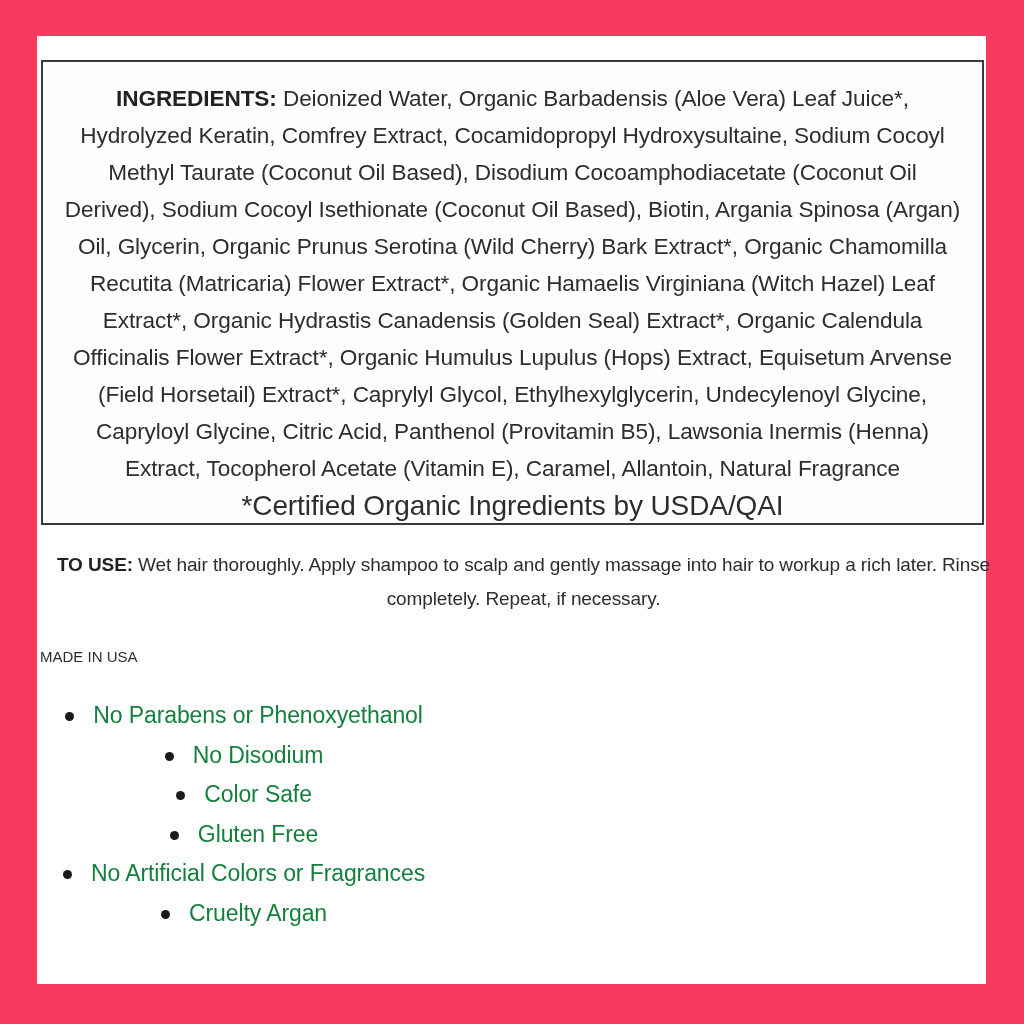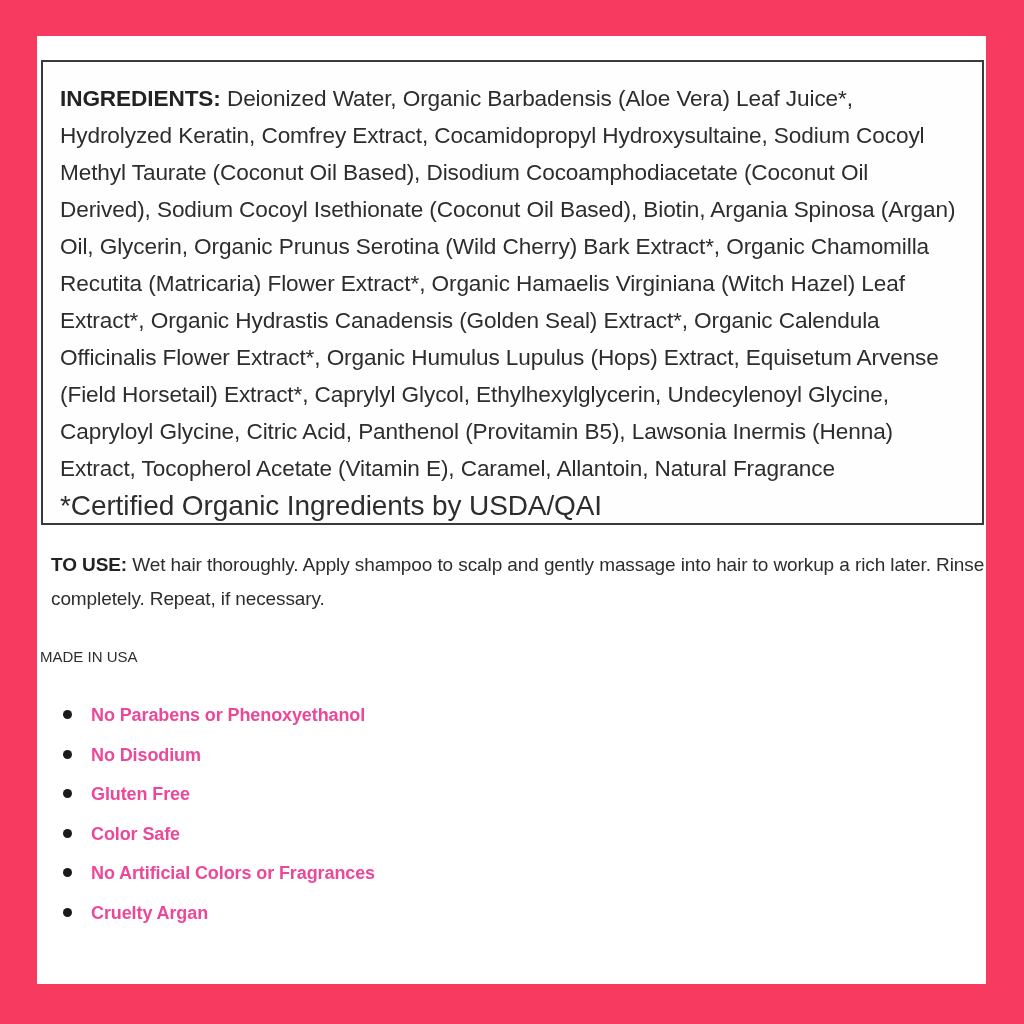--- a/index.html
+++ b/index.html
@@ -14,20 +14,21 @@
     font-family: "Liberation Sans", "DejaVu Sans", sans-serif;
     overflow: hidden;
   }
   .panel {
     position: absolute;
     left: 37px;
     top: 36px;
     width: 949px;
     height: 948px;
     background: #ffffff;
+    text-align: center;
   }
   .ingredients-box {
     position: absolute;
     left: 4px;
     top: 24px;
     width: 943px;
     height: 465px;
     box-sizing: border-box;
     border: 2px solid #3a3a3a;
     padding: 18px 17px 0 17px;
@@ -67,24 +68,24 @@
   }
   .features {
     position: absolute;
     left: 26px;
     top: 660px;
     margin: 0;
     padding: 0;
     list-style: none;
   }
   .features li {
-    font-size: 18px;
-    font-weight: 700;
+    font-size: 23px;
+    font-weight: 400;
     line-height: 39.5px;
-    color: #ec4899;
+    color: #15803d;
     letter-spacing: -0.1px;
   }
   .bullet-dot {
     display: inline-block;
     width: 9px;
     height: 9px;
     border-radius: 50%;
     background: #1a1a1a;
     margin-right: 19px;
     vertical-align: 2px;
@@ -101,19 +102,19 @@
     </div>
   </div>
 
   <div class="to-use"><span class="lead-bold">TO USE:</span><span> Wet hair thoroughly. Apply shampoo to scalp and gently massage into hair to workup a rich later. Rinse completely. Repeat, if necessary.</span></div>
 
   <div class="made-in">MADE IN USA</div>
 
   <ul class="features">
     <li><span class="bullet-dot"></span><span>No Parabens or Phenoxyethanol</span></li>
     <li><span class="bullet-dot"></span><span>No Disodium</span></li>
+    <li><span class="bullet-dot"></span><span>Color Safe</span></li>
     <li><span class="bullet-dot"></span><span>Gluten Free</span></li>
-    <li><span class="bullet-dot"></span><span>Color Safe</span></li>
     <li><span class="bullet-dot"></span><span>No Artificial Colors or Fragrances</span></li>
     <li><span class="bullet-dot"></span><span>Cruelty Argan</span></li>
   </ul>
 
 </div>
 
 </body></html>

